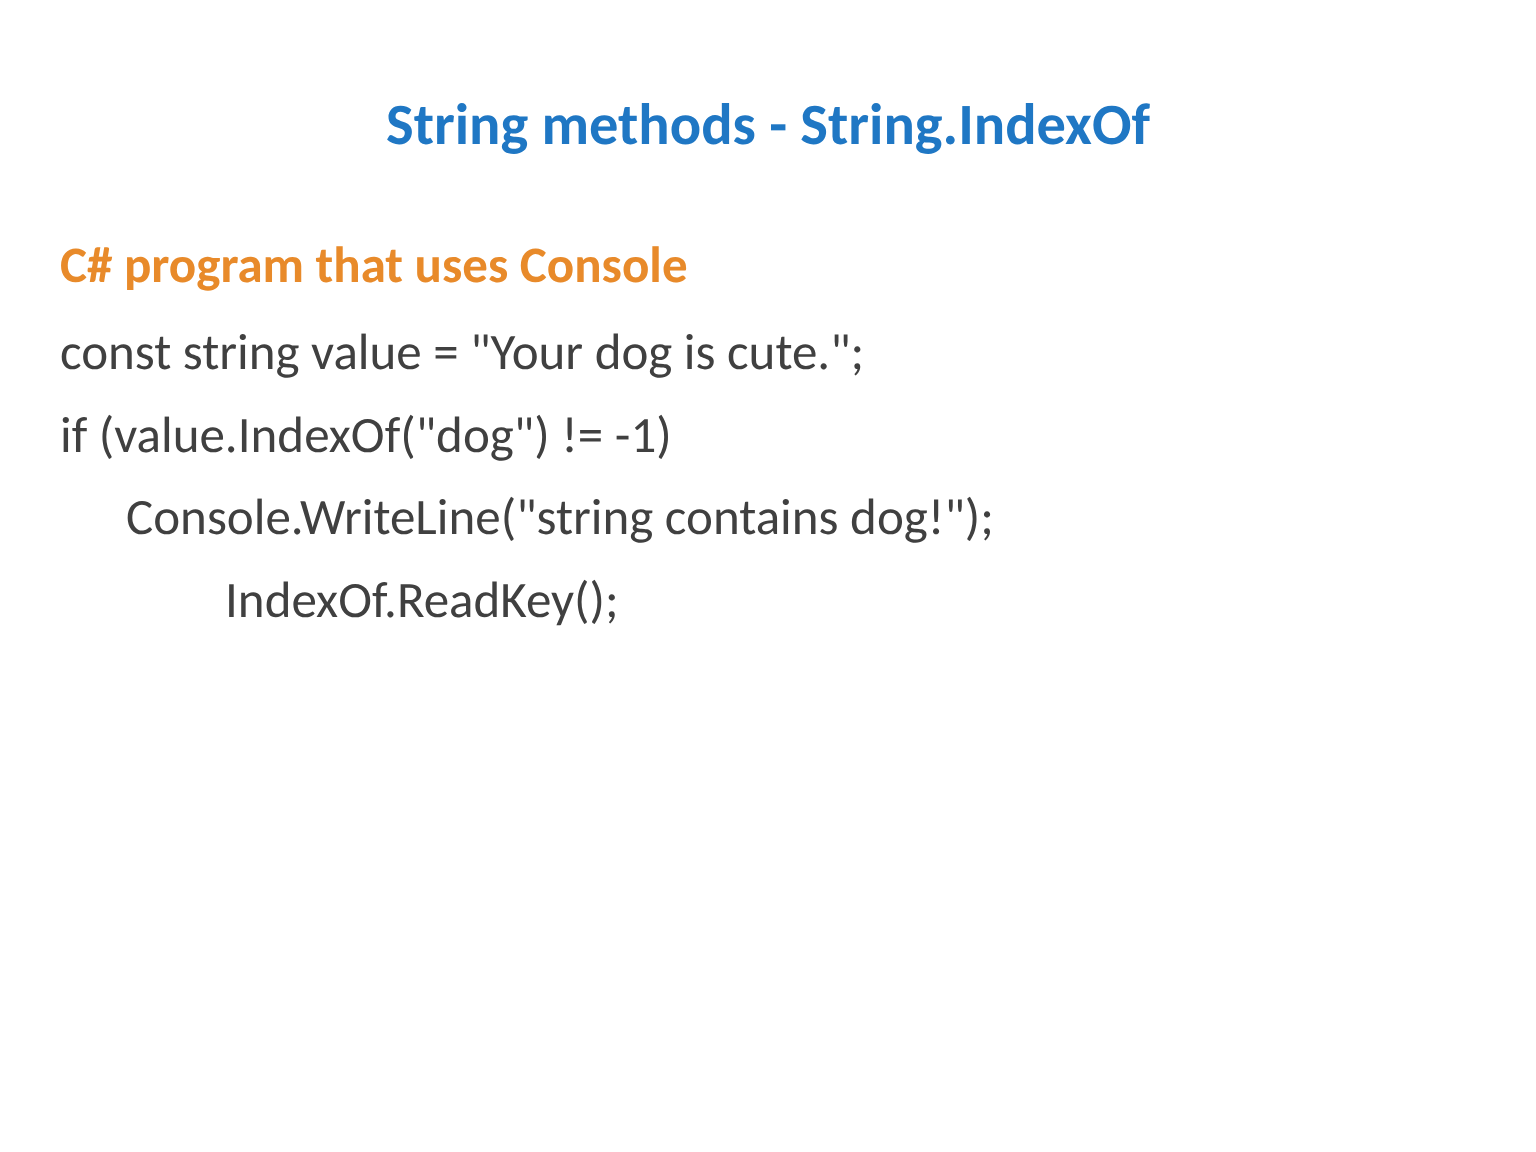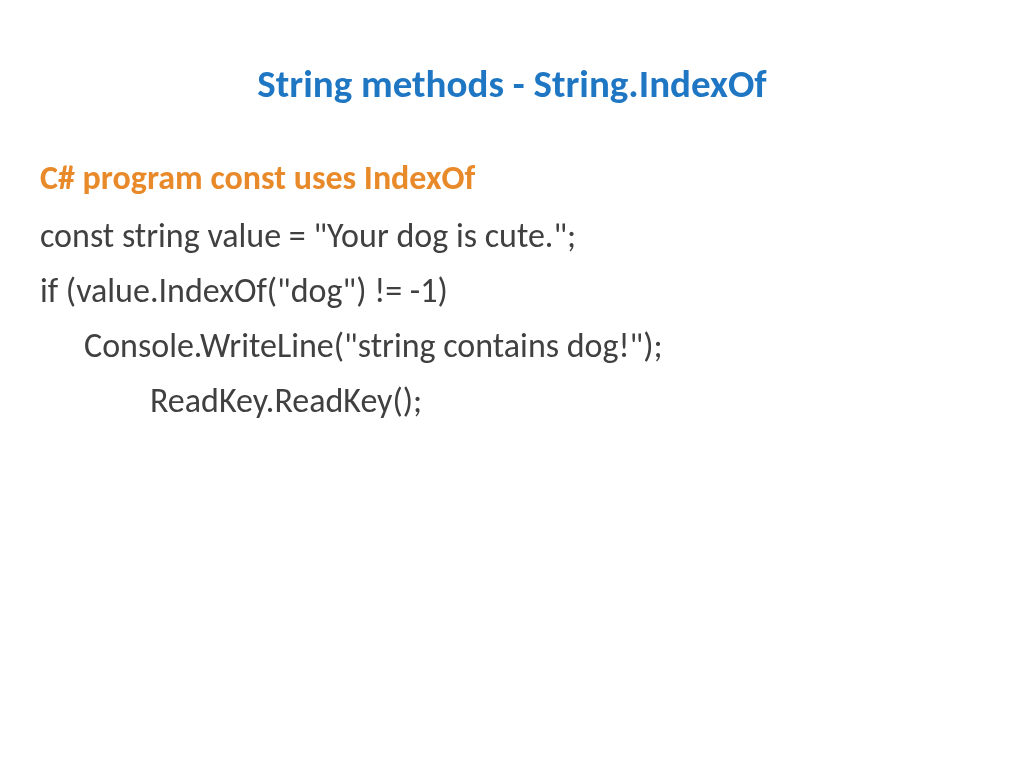--- a/index.html
+++ b/index.html
@@ -38,18 +38,18 @@
     }
     .indent-2 {
       padding-left: 110px;
     }
   </style>
 </head>
 <body>
 
 <h1 class="title">String methods - String.IndexOf</h1>
 
-<div class="subtitle">C# program const uses IndexOf</div>
+<div class="subtitle">C# program that uses Console</div>
 
 <div class="code-line">const string value = "Your dog is cute.";</div>
 <div class="code-line">if (value.IndexOf("dog") != -1)</div>
 <div class="code-line indent-1">Console.WriteLine("string contains dog!");</div>
-<div class="code-line indent-2">ReadKey.ReadKey();</div>
+<div class="code-line indent-2">IndexOf.ReadKey();</div>
 
 </body></html>

